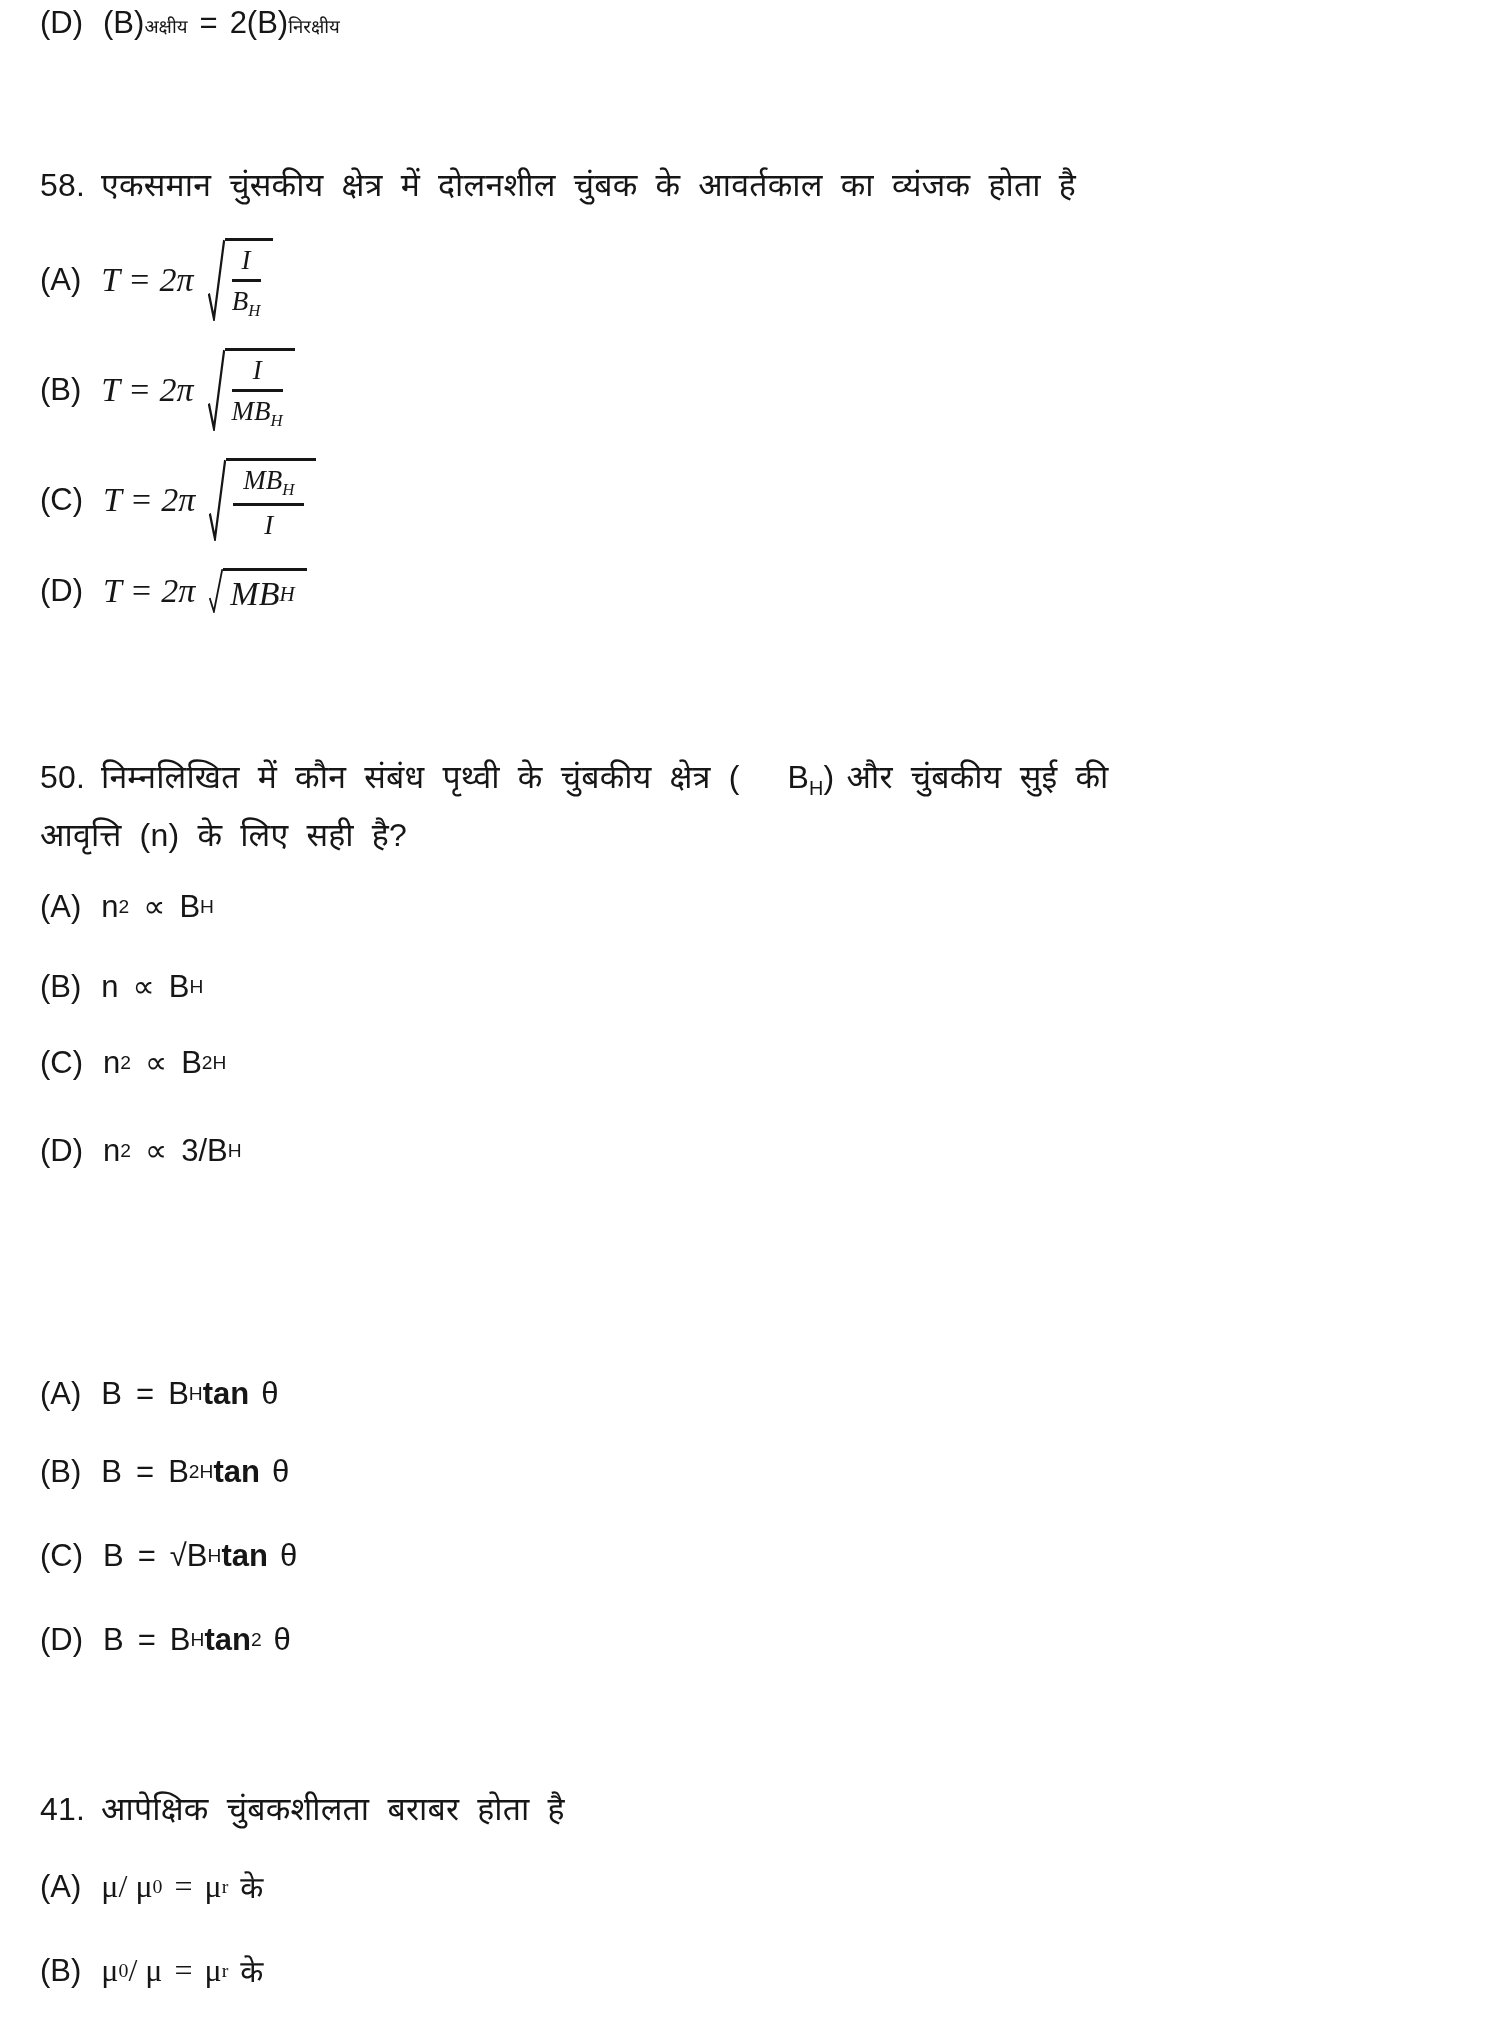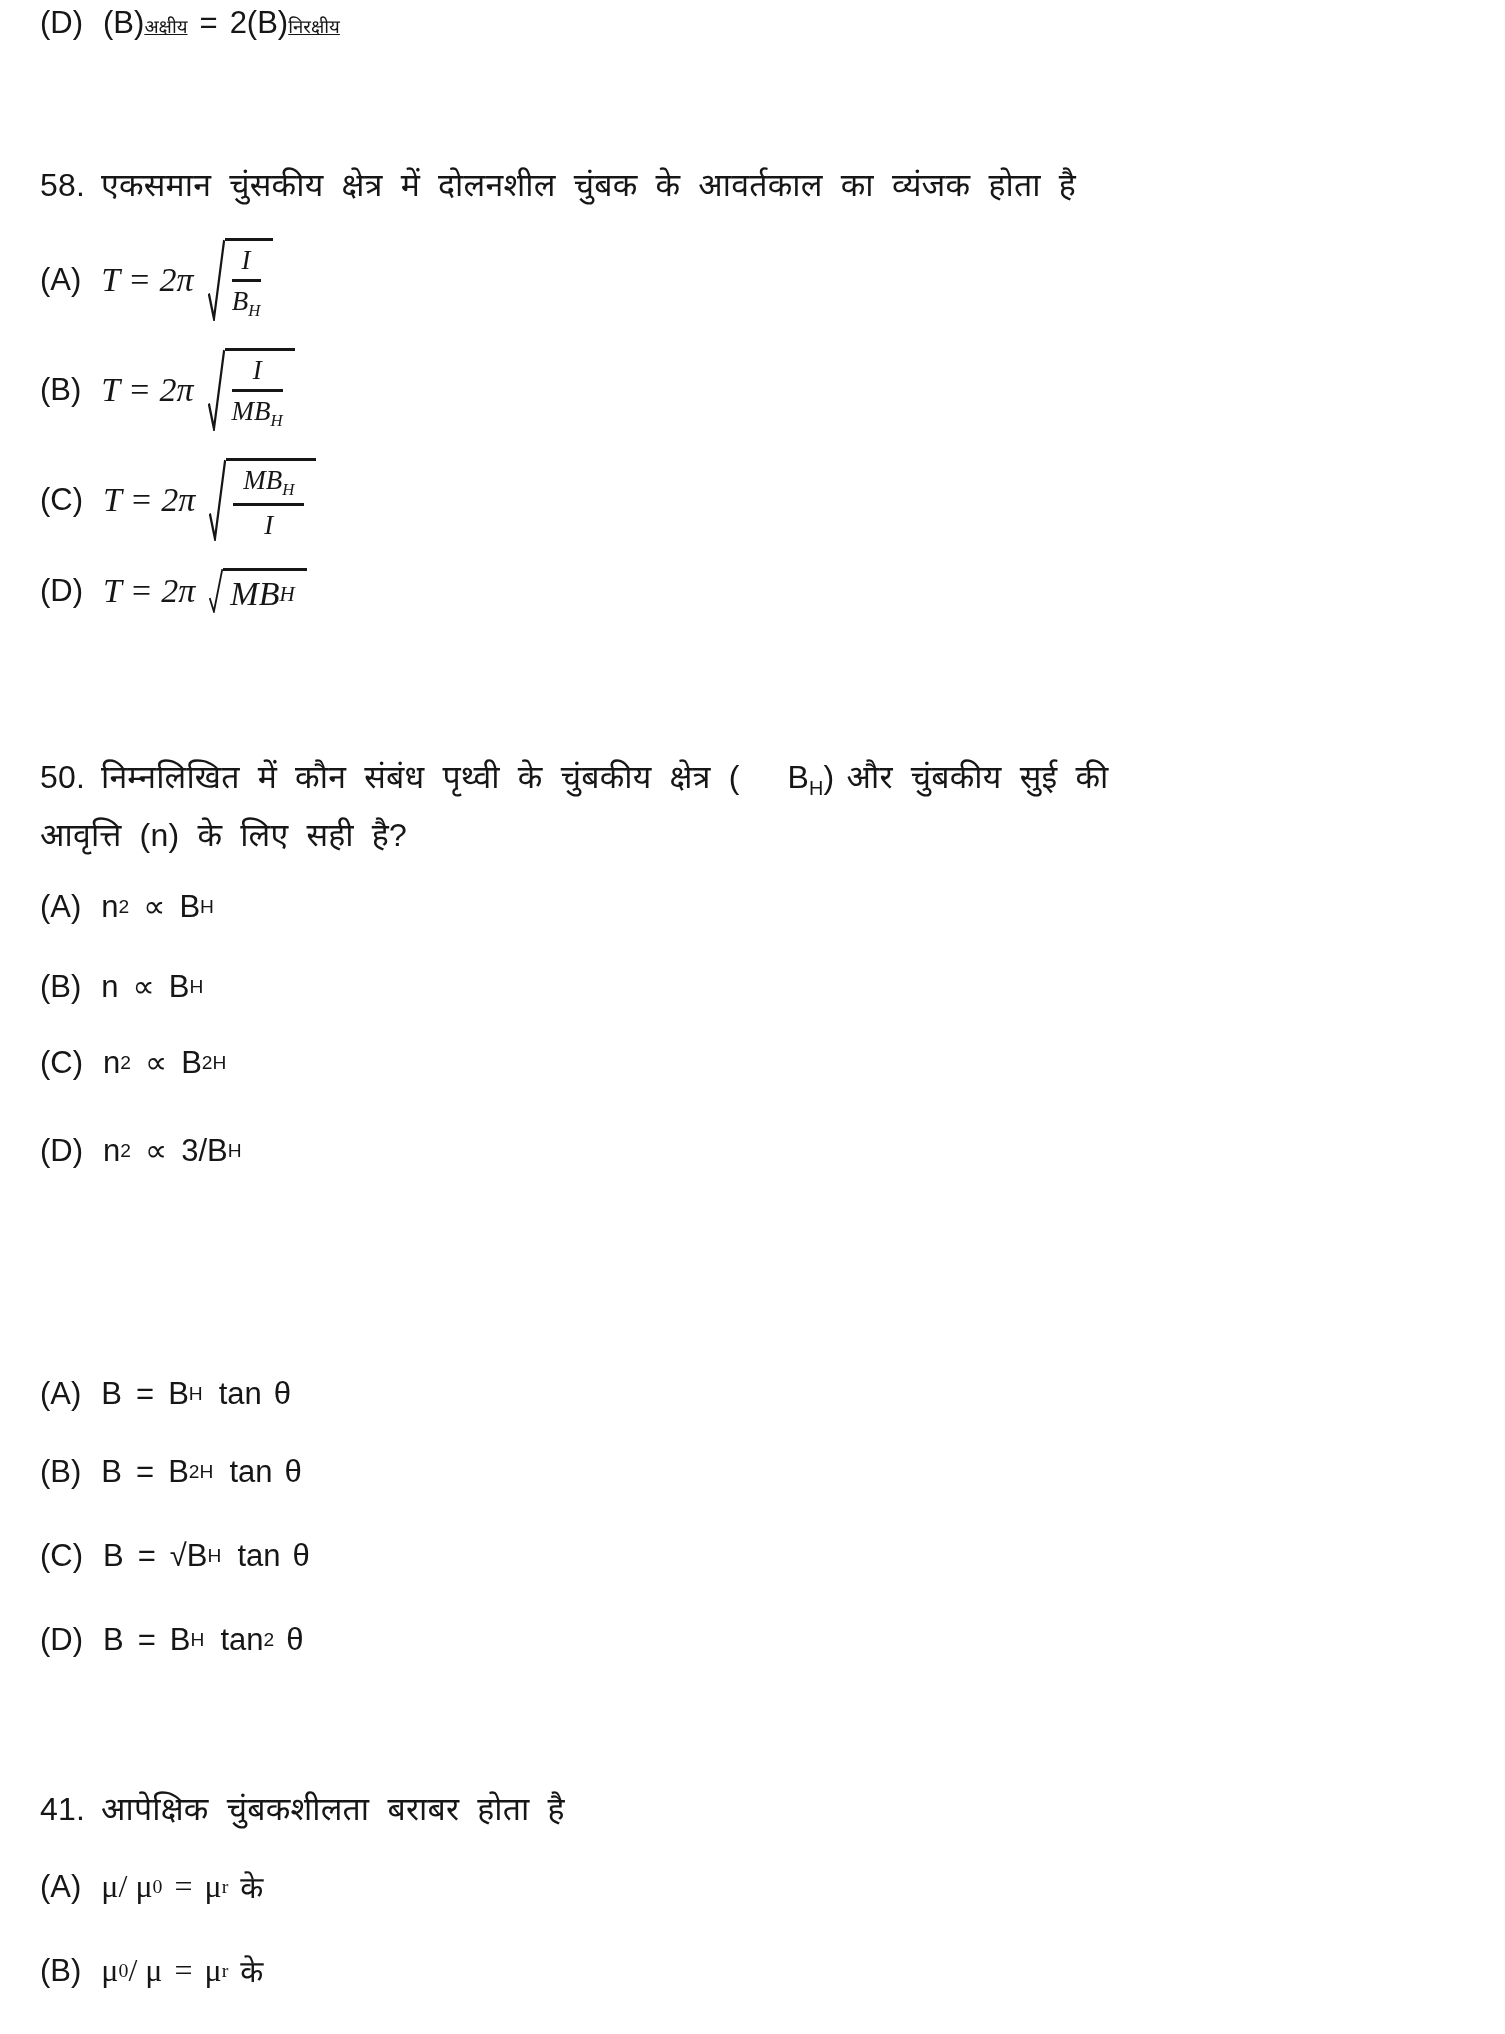--- a/index.html
+++ b/index.html
@@ -42,36 +42,36 @@
   .frac .num { padding:0 10px 3px; }
   .frac .bar { height:3px; background:#161616; align-self:stretch; }
   .frac .den { padding-top:4px; }
   sub.s { font-size:0.62em; font-style:italic; }
   
   .math-sans { font-size:31px; display:flex; align-items:center; }
   .math-sans sup { font-size:0.62em; }
   .math-sans sub { font-size:0.62em; }
   .prop { margin:0 14px; }
   .eqsign { margin:0 14px; }
-  .fnword { margin-left:16px; }
+  .fnword { margin-left:0;font-weight:bold; }
   .angle { margin-left:12px; }
   
   .math-mu {
     font-family:"Liberation Serif", serif;
     font-size:32px;
     display:flex;
     align-items:center;
   }
   .math-mu sub { font-size:0.62em; }
   .math-mu .eqsign { margin:0 12px; }
   .math-mu .tail { font-family:"Liberation Sans", sans-serif; margin-left:12px; font-size:30px; }
   
   .prevline { font-size:31px; display:flex; align-items:flex-start; }
   .prevline .lbl { margin-right:20px; }
-  .prevline .sublow { font-size:0.60em; position:relative; top:0.45em;text-decoration:underline; }
+  .prevline .sublow { font-size:0.60em; position:relative; top:0.45em; }
   .prevline .eqsign { margin:0 12px; }
 </style>
 </head>
 <body>
 
 <div class="page">
 
   <div class="block prevline" style="top:5px;">
     <span class="lbl">(D)</span>
     <span>(B)</span>

